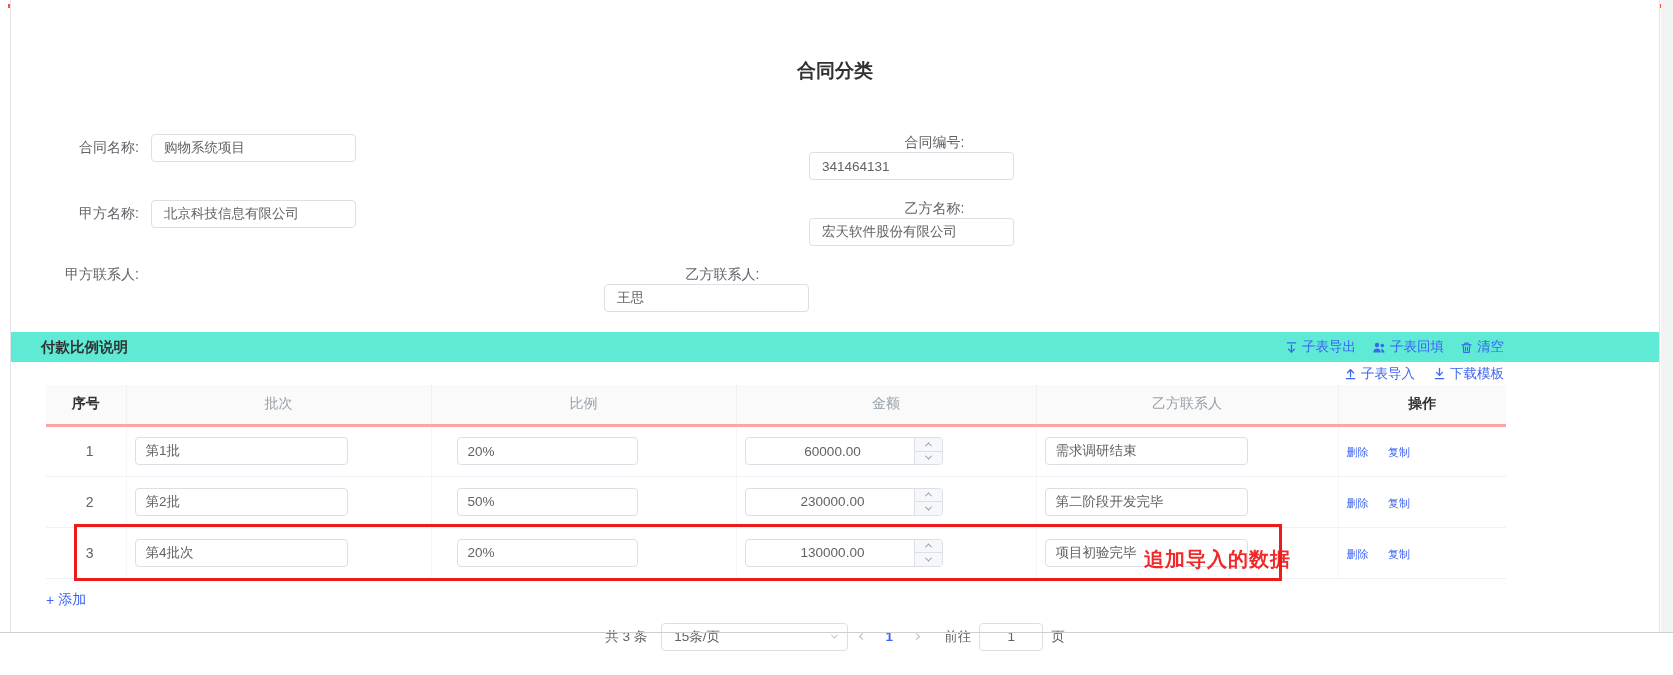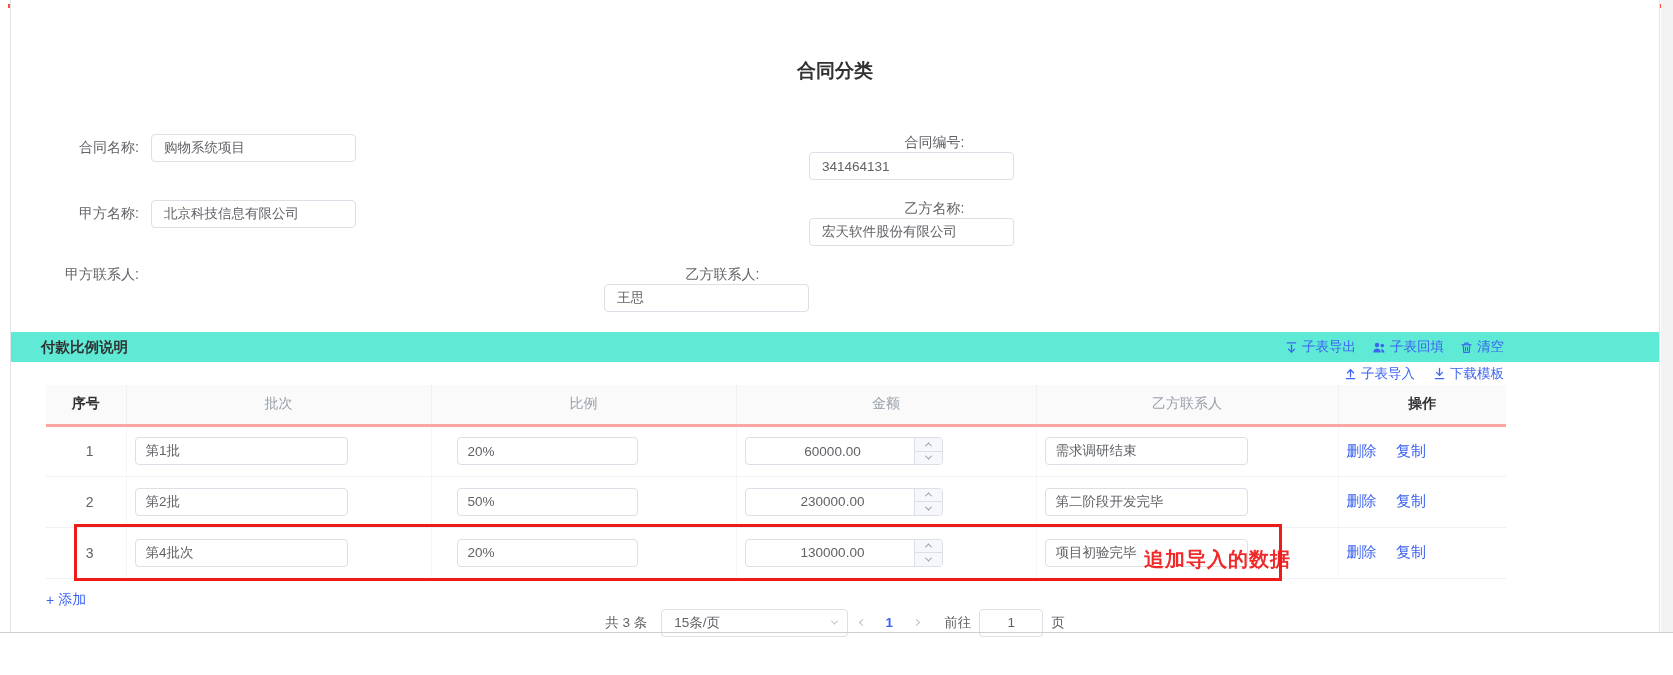--- a/index.html
+++ b/index.html
@@ -54,30 +54,30 @@
   .w-batch { width:213px; }
   .w-ratio { width:181px; margin-left:17px; }
   .w-cond  { width:203px; }
   .num-wrap { position:relative; width:198px; }
   .num-wrap input { width:100%; text-align:center; padding:0 32px 0 10px; }
   .spin { position:absolute; right:1px; top:1px; bottom:1px; width:28px; border-left:1px solid #dcdfe6;
           display:flex; flex-direction:column; border-radius:0 3px 3px 0; overflow:hidden; cursor:pointer; }
   .spin span { flex:1; background:#f5f7fa; display:flex; align-items:center; justify-content:center; color:#8d98a5; }
   .spin span:first-child { border-bottom:1px solid #dcdfe6; }
   td.c-ops { padding-left:6px; }
-  .rowlink { color:var(--primary_blue,#3d64f1); font-size:15px; text-decoration:none; cursor:pointer; margin-right:15px; }
+  .rowlink { color:var(--primary_blue,#3d64f1); font-size:11px; text-decoration:none; cursor:pointer; margin-right:15px; }
 
   .red-box { position:absolute; left:28px; top:139px; width:1208px; height:57px;
              border:3px solid var(--box_red,#ee1b1b); pointer-events:none; z-index:5; }
 
   .add-link { display:inline-flex; align-items:center; gap:4px; margin:12px 0 0 35px;
               color:var(--primary_blue,#3d64f1); font-size:14px; text-decoration:none; cursor:pointer; }
 
   
-  .pagination { display:flex; justify-content:center; align-items:center; font-size:13.5px; color:#606266; }
+  .pagination { margin-top:14px; display:flex; justify-content:center; align-items:center; font-size:13.5px; color:#606266; }
   .pg-total { margin-right:14px; }
   .pg-size { width:187px; height:28px; border:1px solid #dcdfe6; border-radius:4px; display:flex;
              align-items:center; padding:0 10px 0 12px; color:#606266; cursor:pointer; background:#fff; }
   .pg-size .sel-caret { margin-left:auto; color:#b8bcc4; }
   .pg-arrow { width:28px; height:28px; display:flex; align-items:center; justify-content:center;
               color:#b8bcc4; cursor:pointer; }
   .pg-num { min-width:26px; text-align:center; color:var(--primary_blue,#3d64f1); font-weight:700; cursor:pointer; }
   .pg-goto { margin-left:14px; margin-right:8px; }
   .pg-input { width:64px; height:28px; border:1px solid #dcdfe6; border-radius:4px; text-align:center;
               font-size:13.5px; color:#606266; outline:none;

